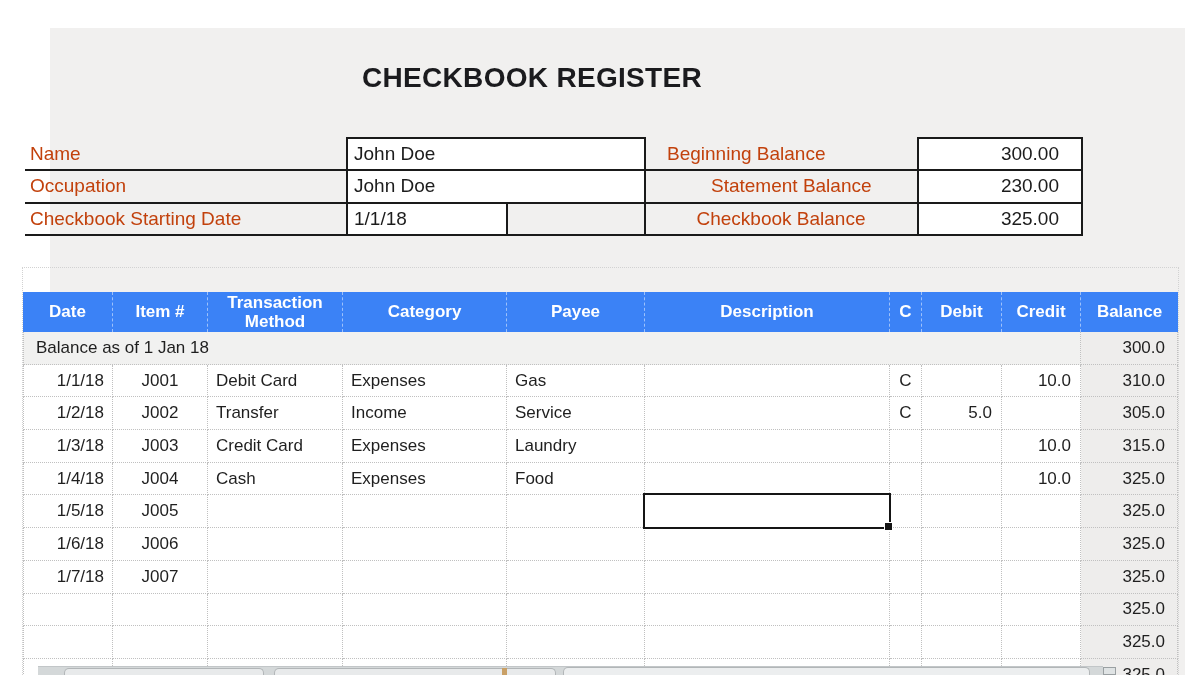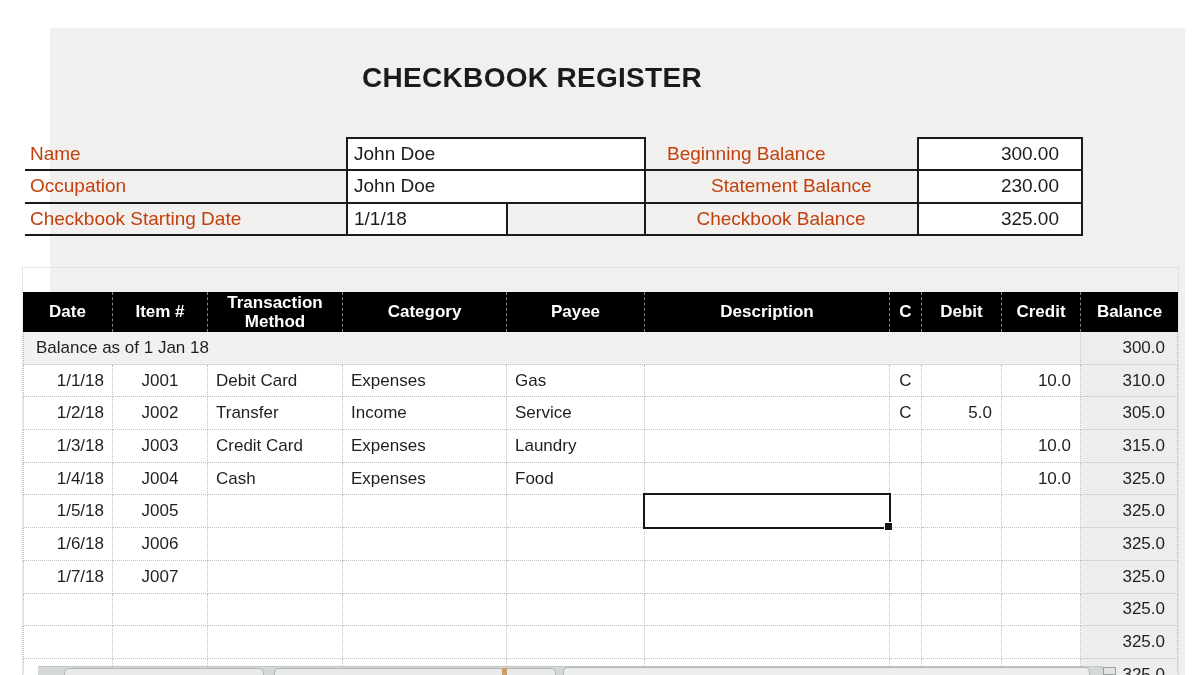--- a/index.html
+++ b/index.html
@@ -29,21 +29,21 @@
   .blkline{position:absolute;background:#1a1a1a;}
   
   .register{
     position:absolute;left:23px;top:268px;
     display:grid;
     grid-template-columns:90px 95px 135px 164px 138px 245px 32px 80px 79px 97px;
     grid-template-rows:64px repeat(11,32.7px);
     outline:1px dotted #d2d2d2;
   }
   .hcell{
-    background:#000000;color:#ffffff;font-weight:bold;font-size:17px;
+    background:#3b82f6;color:#ffffff;font-weight:bold;font-size:17px;
     display:flex;align-items:center;justify-content:center;text-align:center;
     line-height:1.12;border-right:1px dashed rgba(255,255,255,.5);
     box-sizing:border-box;overflow:hidden;margin-top:24px;
   }
   .hcell.hlast{border-right:none;}
   .cell{
     position:relative;box-sizing:border-box;background:#ffffff;
     border-right:1px dotted #c0c0c0;border-bottom:1px dotted #c0c0c0;
     display:flex;align-items:center;font-size:17px;color:#1f1f1f;
     white-space:nowrap;overflow:visible;

